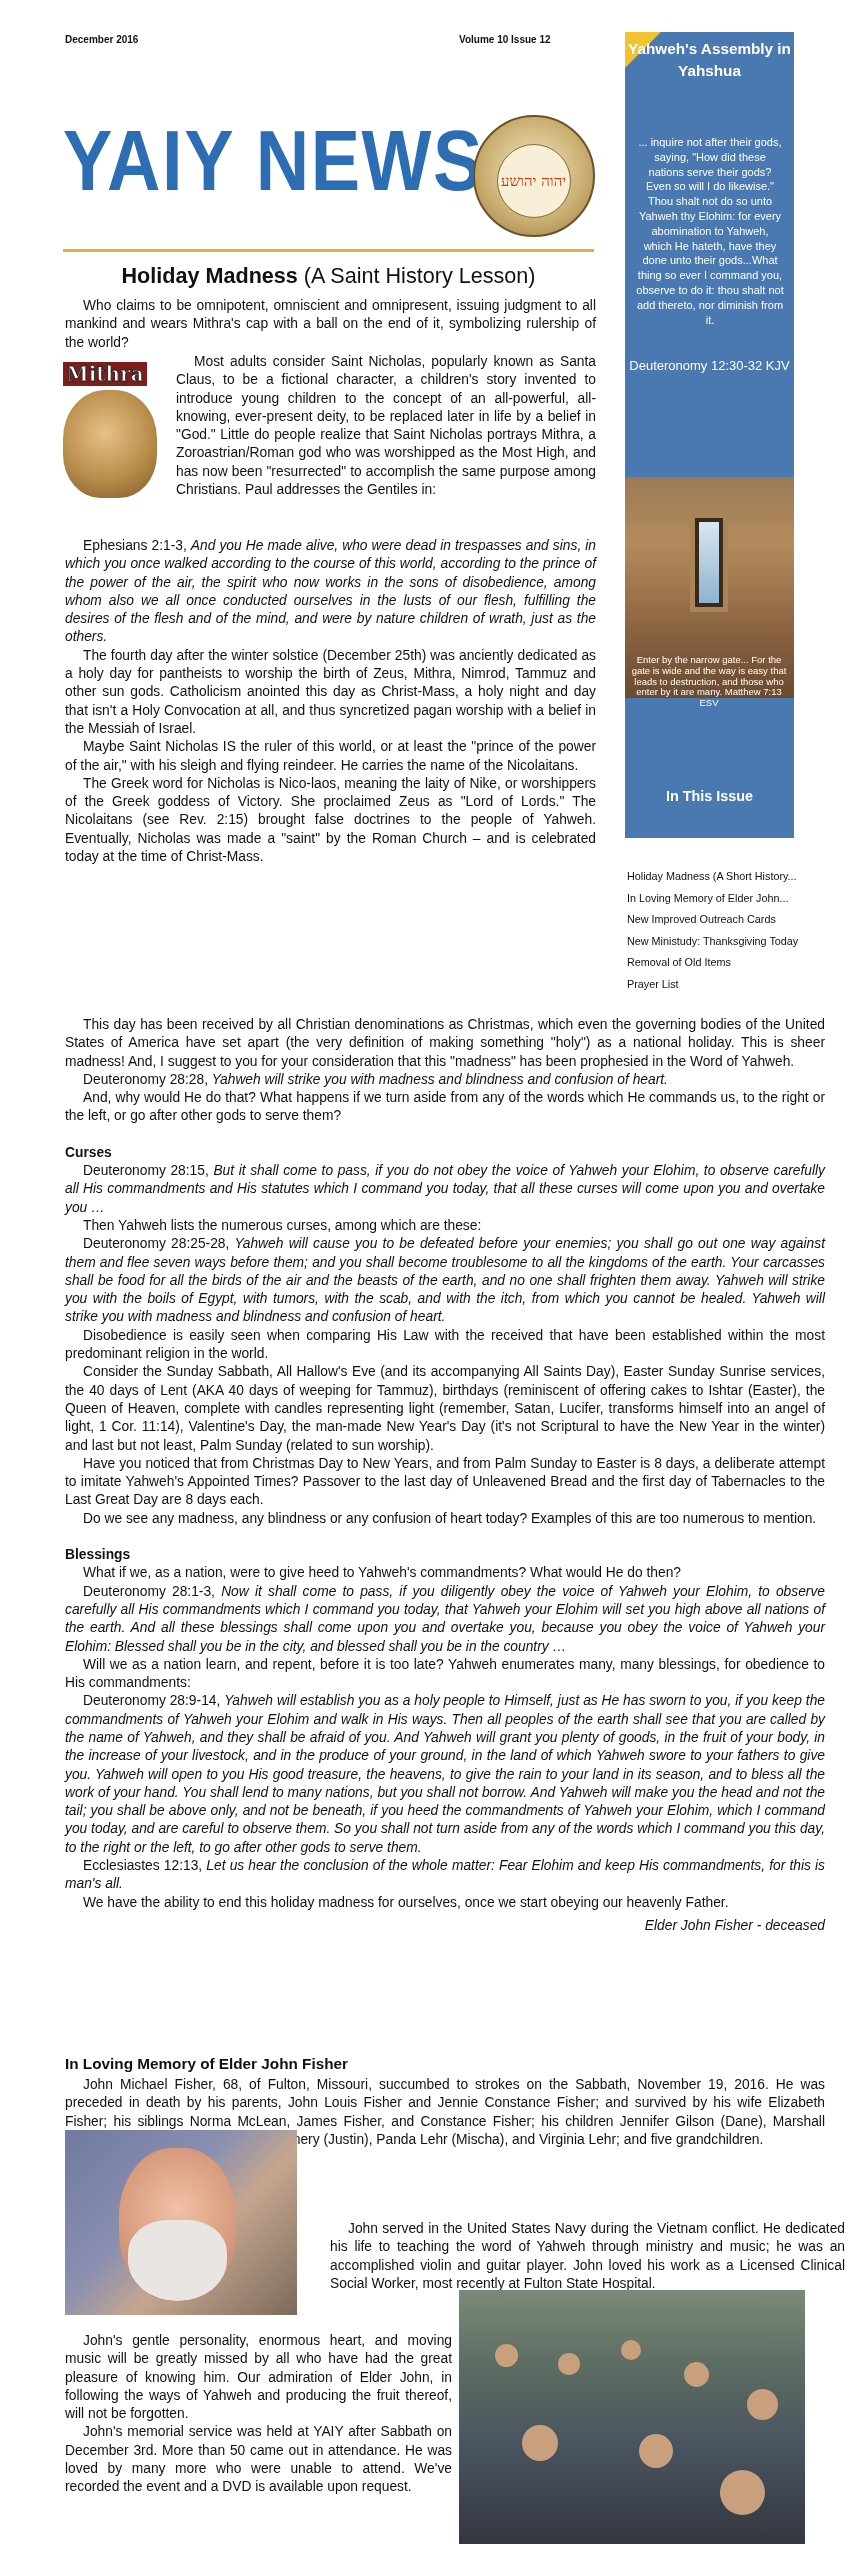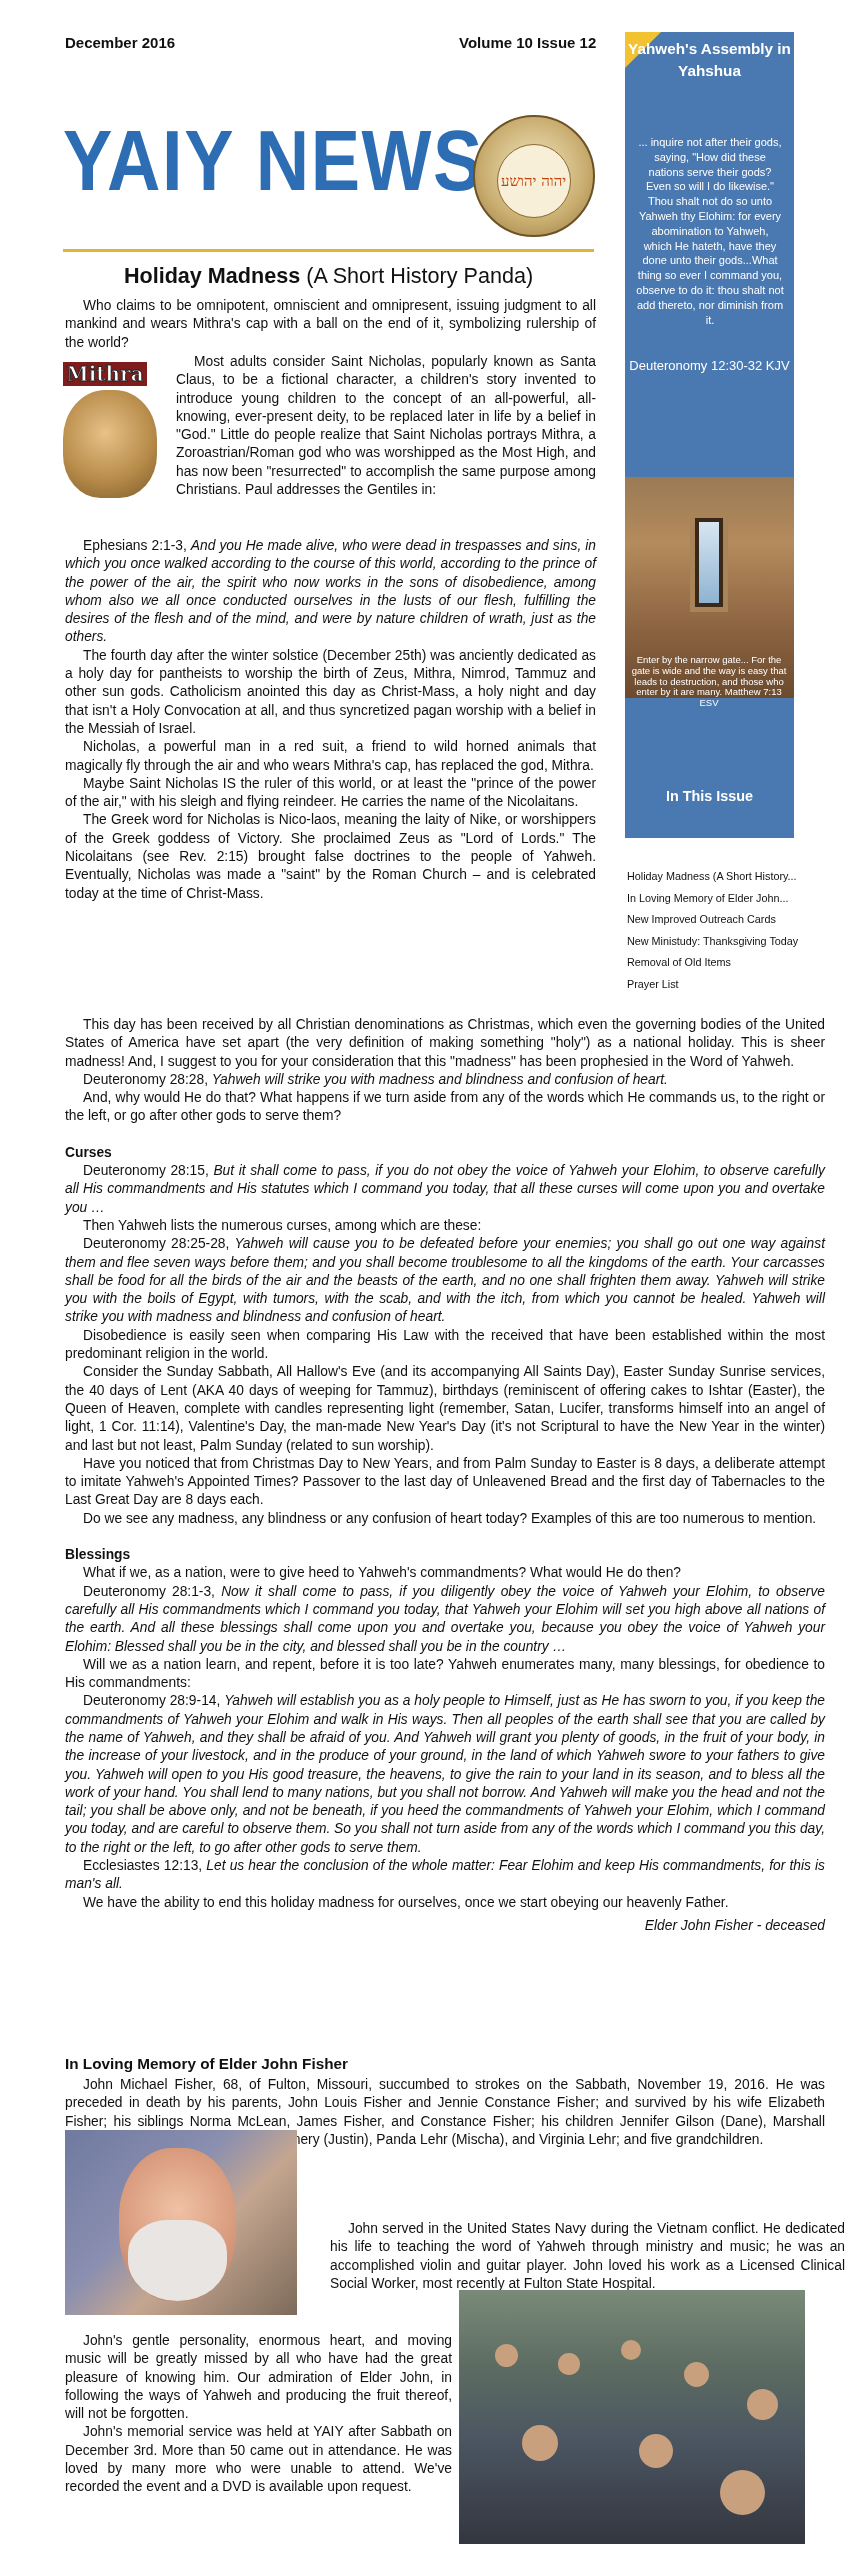--- a/index.html
+++ b/index.html
@@ -1,17 +1,17 @@
 <!DOCTYPE html>
 <html style="font-size:14.4px"><head>
 <meta charset="utf-8">
 <style>
   * { box-sizing: border-box; margin: 0; padding: 0; }
   body { width: 855px; height: 2576px; background: #ffffff; font-family: "Liberation Sans", sans-serif; color: #111; position: relative; overflow: hidden; }
-  .topline { position: absolute; top: 34px; font-size: 15px; font-weight: bold; }
+  .topline { position: absolute; top: 34px; font-size: 10px; font-weight: bold; }
   #issue-date { left: 65px; }
   #issue-vol { left: 459px; }
   .masthead { position: absolute; left: 63px; top: 117px; font-size: 86px; font-weight: bold; color: #2c6db3; letter-spacing: 1.8px; font-family: "Liberation Sans", sans-serif; transform: scaleX(0.86); transform-origin: left; line-height: 1; }
   .seal { position: absolute; left: 473px; top: 115px; width: 122px; height: 122px; border-radius: 50%; background: radial-gradient(circle at 50% 45%, #f3e7c4 0%, #c9ad6f 60%, #8f7340 100%); border: 2.7px solid #6c5225; }
   .seal-inner { position:absolute; left: 21.6px; top: 27px; width: 74px; height: 74px; border-radius:50%; background:#f7efd7; border:1.8px solid #8b6a30; display:flex; flex-direction:column; align-items:center; justify-content:center; font-family:"DejaVu Serif",serif; font-size:15px; color:#c2410c; }
   .goldline { position: absolute; left: 63px; top: 249px; width: 531px; height: 2.7px; background: #e0b43a; }
   .article-title { position: absolute; left: 63px; top: 263px; width: 531px; text-align: center; font-size: 21.6px; }
   .article-title b { font-weight: bold; }
   .body-text { position: absolute; left: 65px; width: 531px; font-size: 13.8px; line-height: 18.3px; text-align: justify; }
   .body-text.wide { width: 760px; }
@@ -67,40 +67,39 @@
 <ul class="toc">
   <li>Holiday Madness (A Short History...</li>
   <li>In Loving Memory of Elder John...</li>
   <li>New Improved Outreach Cards</li>
   <li>New Ministudy: Thanksgiving Today</li>
   <li>Removal of Old Items</li>
   <li>Prayer List</li>
 </ul>
 
 <div class="article-title">
-  <b>Holiday Madness</b><span> (A Short History Panda)</span>
+  <b>Holiday Madness</b><span> (A Saint History Lesson)</span>
 </div>
 
 <div class="body-text" style="top:297px;">
   <p>Who claims to be omnipotent, omniscient and omnipresent, issuing judgment to all mankind and wears Mithra's cap with a ball on the end of it, symbolizing rulership of the world?</p>
 </div>
 
 <div class="mithra-box">
   <div class="mithra-label">Mithra</div>
   <div class="mithra-head"></div>
 </div>
 
 <div class="body-text" style="top:353px; left:176px; width:420px;">
   <p>Most adults consider Saint Nicholas, popularly known as Santa Claus, to be a fictional character, a children's story invented to introduce young children to the concept of an all-powerful, all-knowing, ever-present deity, to be replaced later in life by a belief in "God." Little do people realize that Saint Nicholas portrays Mithra, a Zoroastrian/Roman god who was worshipped as the Most High, and has now been "resurrected" to accomplish the same purpose among Christians. Paul addresses the Gentiles in:</p>
 </div>
 
 <div class="body-text" style="top:537px;">
   <p><span>Ephesians 2:1-3, </span><i>And you He made alive, who were dead in trespasses and sins, in which you once walked according to the course of this world, according to the prince of the power of the air, the spirit who now works in the sons of disobedience, among whom also we all once conducted ourselves in the lusts of our flesh, fulfilling the desires of the flesh and of the mind, and were by nature children of wrath, just as the others.</i></p>
   <p>The fourth day after the winter solstice (December 25th) was anciently dedicated as a holy day for pantheists to worship the birth of Zeus, Mithra, Nimrod, Tammuz and other sun gods. Catholicism anointed this day as Christ-Mass, a holy night and day that isn't a Holy Convocation at all, and thus syncretized pagan worship with a belief in the Messiah of Israel.</p>
-  <p>Nicholas, a powerful man in a red suit, a friend to wild horned animals that magically fly through the air and who wears Mithra's cap, has replaced the god, Mithra.</p>
   <p>Maybe Saint Nicholas IS the ruler of this world, or at least the "prince of the power of the air," with his sleigh and flying reindeer. He carries the name of the Nicolaitans.</p>
   <p>The Greek word for Nicholas is Nico-laos, meaning the laity of Nike, or worshippers of the Greek goddess of Victory. She proclaimed Zeus as "Lord of Lords." The Nicolaitans (see Rev. 2:15) brought false doctrines to the people of Yahweh. Eventually, Nicholas was made a "saint" by the Roman Church – and is celebrated today at the time of Christ-Mass.</p>
 </div>
 
 <div class="body-text wide" style="top:1016px;">
   <p>This day has been received by all Christian denominations as Christmas, which even the governing bodies of the United States of America have set apart (the very definition of making something "holy") as a national holiday. This is sheer madness! And, I suggest to you for your consideration that this "madness" has been prophesied in the Word of Yahweh.</p>
   <p><span>Deuteronomy 28:28, </span><i>Yahweh will strike you with madness and blindness and confusion of heart.</i></p>
   <p>And, why would He do that? What happens if we turn aside from any of the words which He commands us, to the right or the left, or go after other gods to serve them?</p>
 
   <div class="sec-head">Curses</div>

